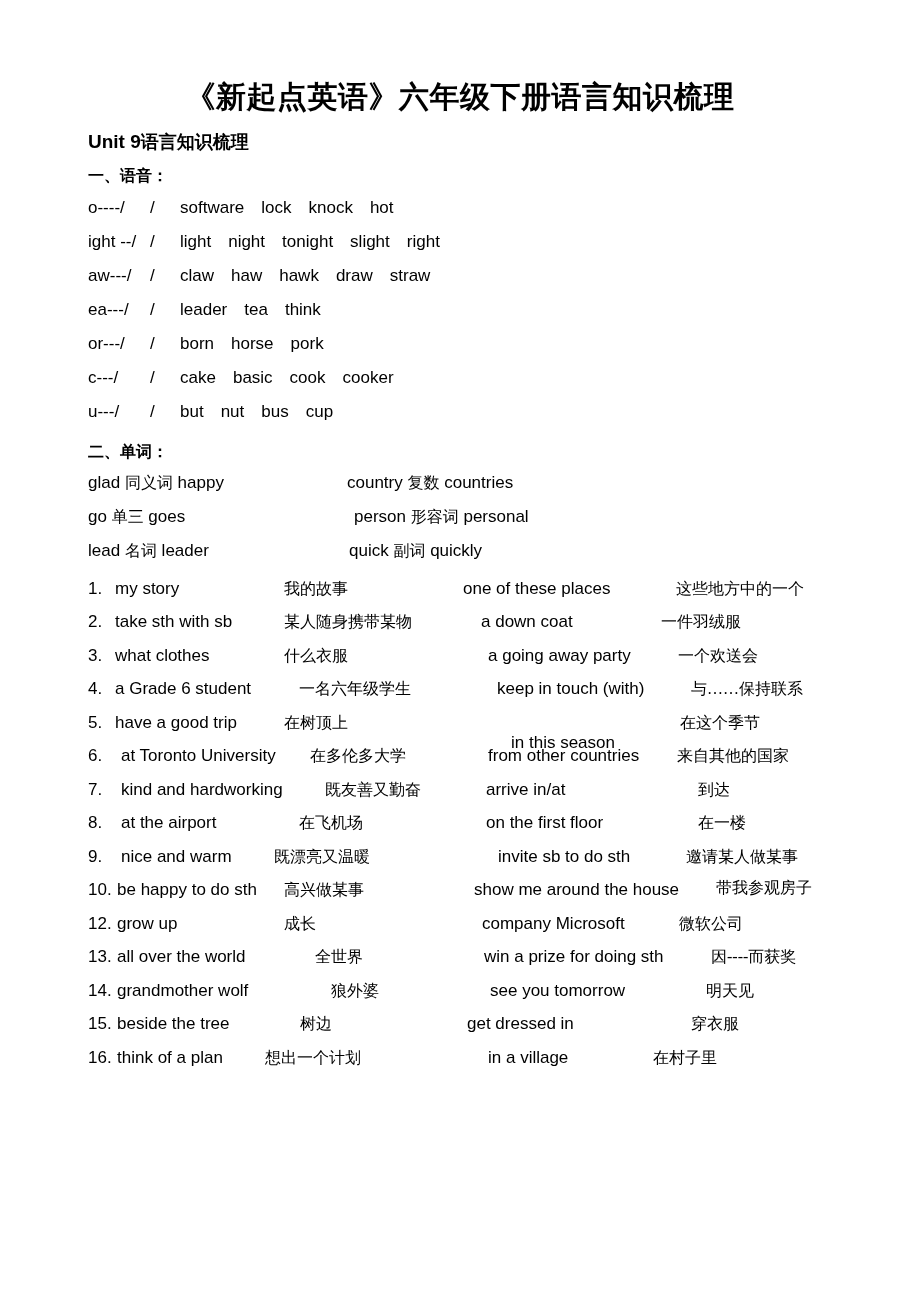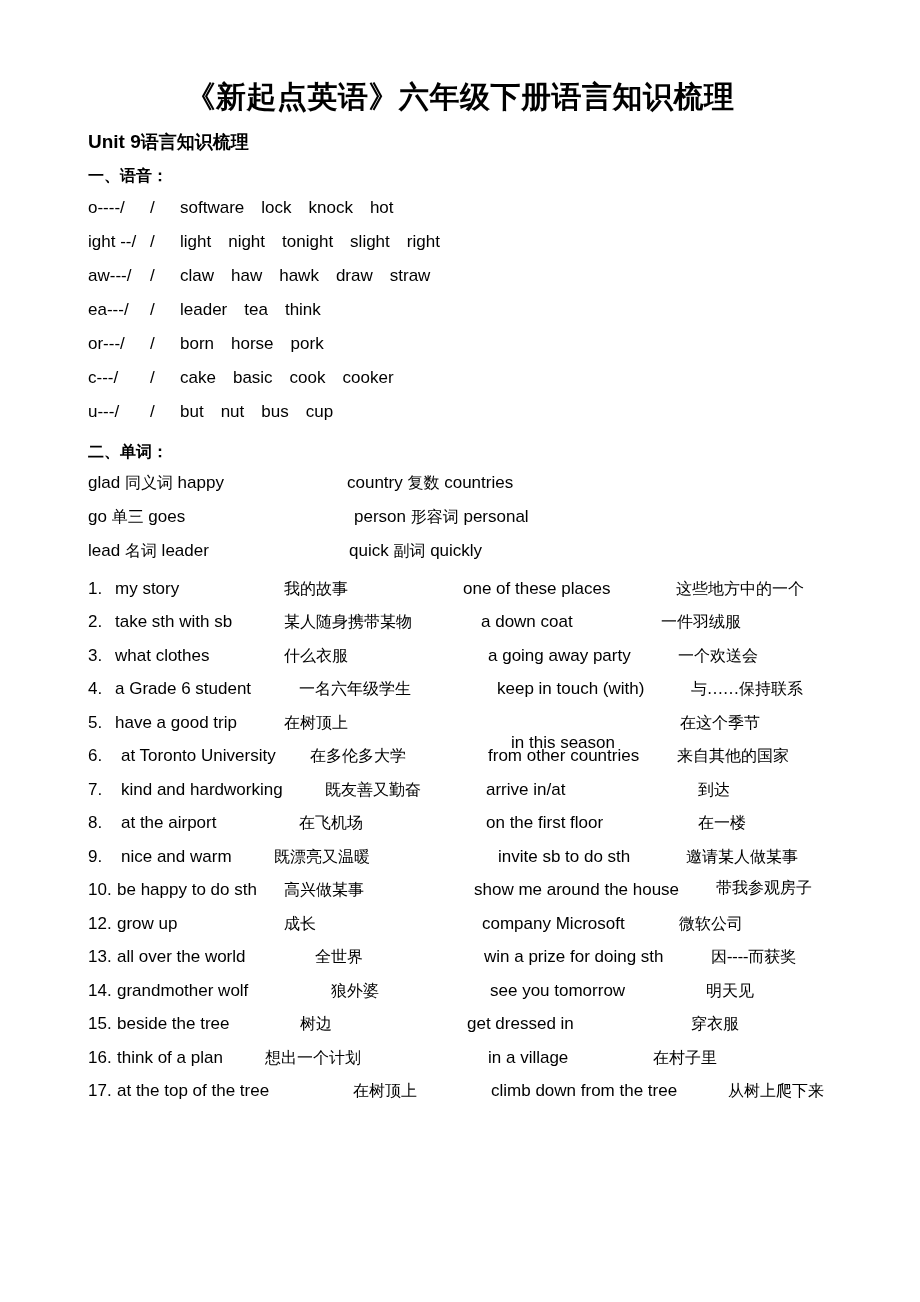--- a/index.html
+++ b/index.html
@@ -270,22 +270,15 @@
         <span class="cell" style="left: 379px;">get dressed in</span>
         <span class="cell cjk" style="left: 603px;">穿衣服</span>
       </div>
       <div class="row">
         <span class="num">16.</span>
         <span class="cell" style="left: 29px;">think of a plan</span>
         <span class="cell cjk" style="left: 177px;">想出一个计划</span>
         <span class="cell" style="left: 400px;">in a village</span>
         <span class="cell cjk" style="left: 565px;">在村子里</span>
       </div>
-      <div class="row">
-        <span class="num">17.</span>
-        <span class="cell" style="left: 29px;">at the top of the tree</span>
-        <span class="cell cjk" style="left: 265px;">在树顶上</span>
-        <span class="cell" style="left: 403px;">climb down from the tree</span>
-        <span class="cell cjk" style="left: 640px;">从树上爬下来</span>
-      </div>
     </div>
 
 </div>
 
 </body></html>

